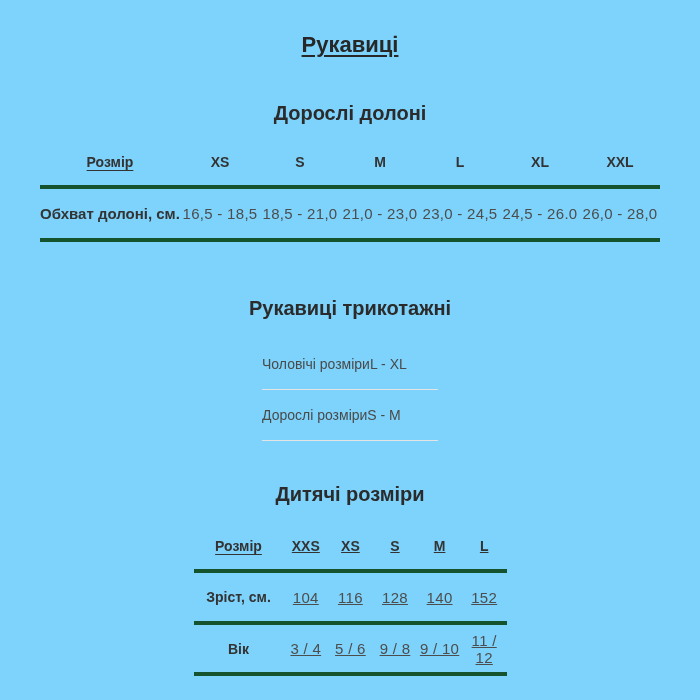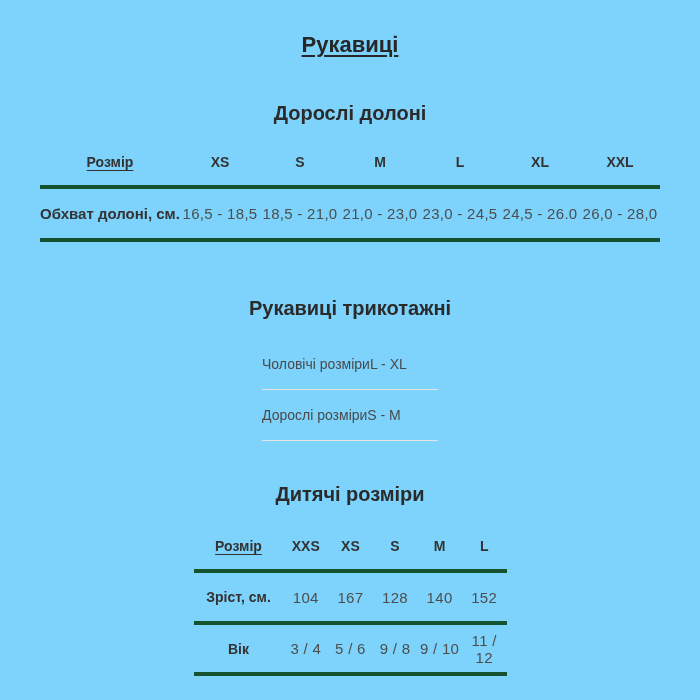--- a/index.html
+++ b/index.html
@@ -64,21 +64,21 @@
   }
   .knit-label { font-size: 14px; color: #4a4a4a; }
   .knit-value { font-size: 14px; color: #4a4a4a; }
 
   
   .kids-table { width: 313px; margin: 17px auto 0 auto; }
   .kids-table .t-row.header { height: 50px; }
   .kids-table .t-row.data-1 { height: 52px; }
   .kids-table .t-row.data-2 { height: 51px; }
   .kids-table .col-label { width: 90px; text-align: center; }
-  .kids-table .col { flex: 1; text-align: center; }
+  .kids-table .col { flex: 1; text-align: center; text-decoration: underline; }
   .kids-table .row-label { font-size: 14px; }
   .kids-table .cell-value { font-size: 15px; }
 </style>
 </head>
 <body>
 
 <div class="page">
 
   <div class="page-title">
     <span class="u">Рукавиці</span>
@@ -127,21 +127,21 @@
       <div class="col-label size-letter underlined">Розмір</div>
       <div class="col size-letter">XXS</div>
       <div class="col size-letter">XS</div>
       <div class="col size-letter">S</div>
       <div class="col size-letter">M</div>
       <div class="col size-letter">L</div>
     </div>
     <div class="t-row data-1">
       <div class="col-label row-label">Зріст, см.</div>
       <div class="col cell-value">104</div>
-      <div class="col cell-value">167</div>
+      <div class="col cell-value">116</div>
       <div class="col cell-value">128</div>
       <div class="col cell-value">140</div>
       <div class="col cell-value">152</div>
     </div>
     <div class="t-row data-2">
       <div class="col-label row-label">Вік</div>
       <div class="col cell-value">3 / 4</div>
       <div class="col cell-value">5 / 6</div>
       <div class="col cell-value">9 / 8</div>
       <div class="col cell-value">9 / 10</div>

